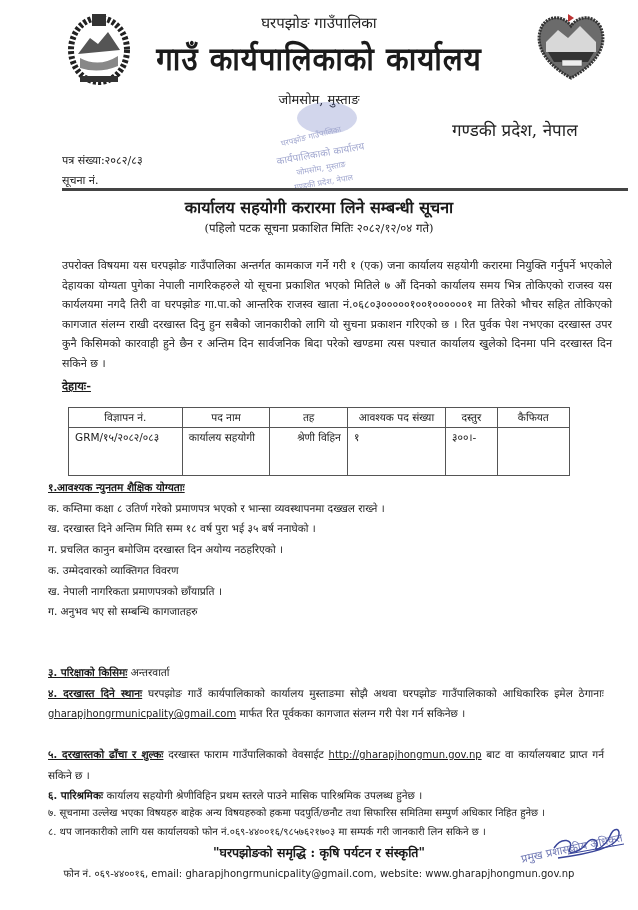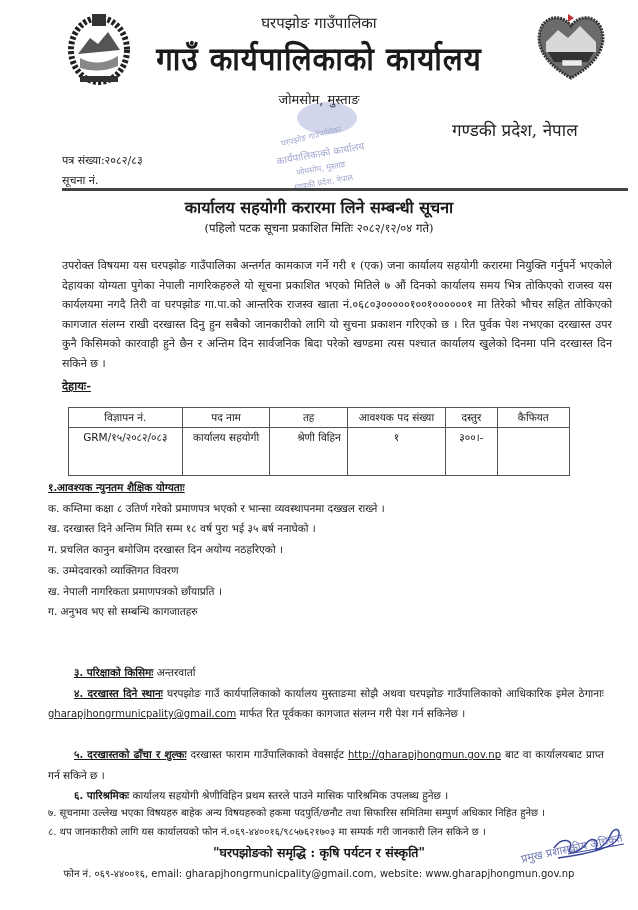--- a/index.html
+++ b/index.html
@@ -25,25 +25,25 @@
   .notice-title { left: 0; width: 638px; top: 196px; text-align: center; font-size: 16px; font-weight: bold; font-family: "DejaVu Serif", serif; color: #1b1b1b; }
   .notice-sub { left: 0; width: 638px; top: 220px; text-align: center; font-size: 11.5px; font-family: "DejaVu Serif", serif; }
 
   .body-para { left: 62px; top: 256px; width: 550px; font-size: 11px; line-height: 19.5px; text-align: justify; font-family: "DejaVu Serif", serif; }
 
   .dehay { left: 62px; top: 378px; font-size: 11.5px; font-weight: bold; text-decoration: underline; font-family: "DejaVu Serif", serif; }
 
   table.vacancy { position: absolute; left: 68px; top: 407px; width: 502px; border-collapse: collapse; font-size: 10.5px; font-family: "DejaVu Sans", sans-serif; }
   table.vacancy th, table.vacancy td { border: 1px solid #555; padding: 2px 6px; vertical-align: top; }
   table.vacancy th { font-weight: normal; text-align: center; height: 20px; }
-  table.vacancy td { height: 48px; text-align: center; }
+  table.vacancy td { height: 48px; }
 
   .section { position: absolute; left: 48px; width: 556px; font-size: 10.5px; line-height: 20.5px; font-family: "DejaVu Serif", serif; }
   .sec-head { text-decoration: underline; font-weight: bold; }
-  .sec-head.inline { display: inline; margin-left: 26px; }
+  .sec-head.inline { display: inline; }
   .item { display: block; }
   .link { text-decoration: underline; font-family: "DejaVu Sans", sans-serif; font-size: 10px; }
 
   .slogan { left: 0; width: 638px; top: 844px; text-align: center; font-size: 12.5px; font-weight: bold; font-family: "DejaVu Serif", serif; }
   .footer { left: 0; width: 638px; top: 866px; text-align: center; font-size: 10px; font-family: "DejaVu Sans", sans-serif; }
 
   .signature { left: 548px; top: 818px; width: 80px; height: 44px; }
   .sig-title { left: 520px; top: 840px; font-size: 11px; color: #4a55a0; font-family: "DejaVu Serif", serif; transform: rotate(-12deg); opacity: 0.8; }
 </style>
 </head>

